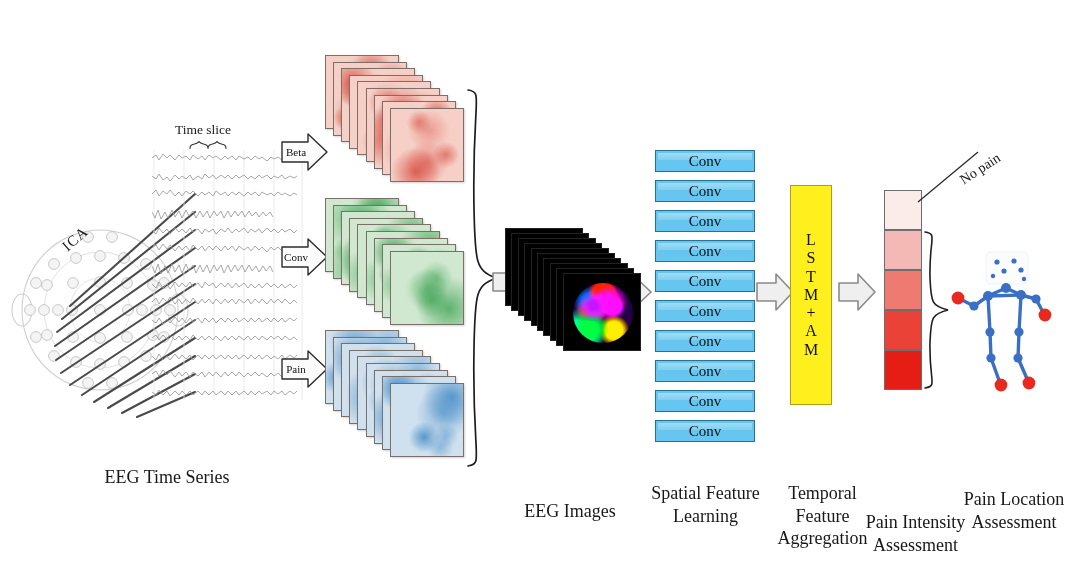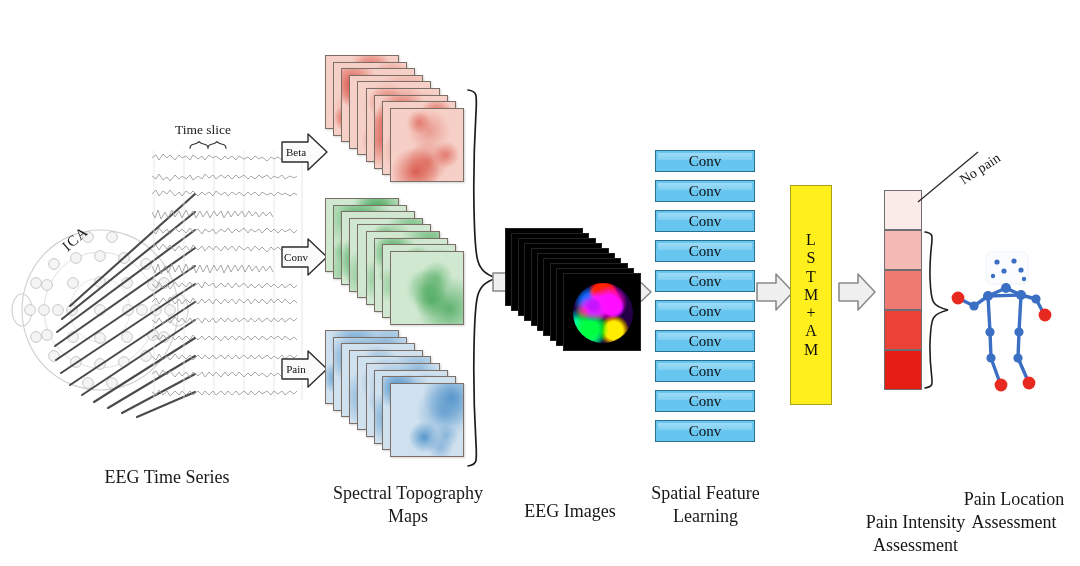--- a/index.html
+++ b/index.html
@@ -335,23 +335,23 @@
     </g>
     <g fill="#e8291f">
       <circle cx="20" cy="50" r="6.4"></circle>
       <circle cx="107" cy="67" r="6.4"></circle>
       <circle cx="63" cy="137" r="6.4"></circle>
       <circle cx="91" cy="135" r="6.4"></circle>
     </g>
   </svg>
 
   <div class="cap" style="left:62px;top:466px;width:210px;">EEG Time Series</div>
-  <div class="cap" style="left:318px;top:482px;width:180px;">Spectral Topography
-Maps</div>
   <div class="cap" style="left:505px;top:500px;width:130px;">EEG Images</div>
   <div class="cap" style="left:648px;top:482px;width:115px;">Spatial Feature
 Learning</div>
+  <div class="cap" style="left:760px;top:482px;width:125px;">Temporal Feature
+Aggregation</div>
   <div class="cap" style="left:858px;top:482px;width:115px;margin-top:29px;">Pain Intensity
 Assessment</div>
   <div class="cap" style="left:958px;top:488px;width:112px;">Pain Location
 Assessment</div>
 
 </div>
 
 </body></html>

